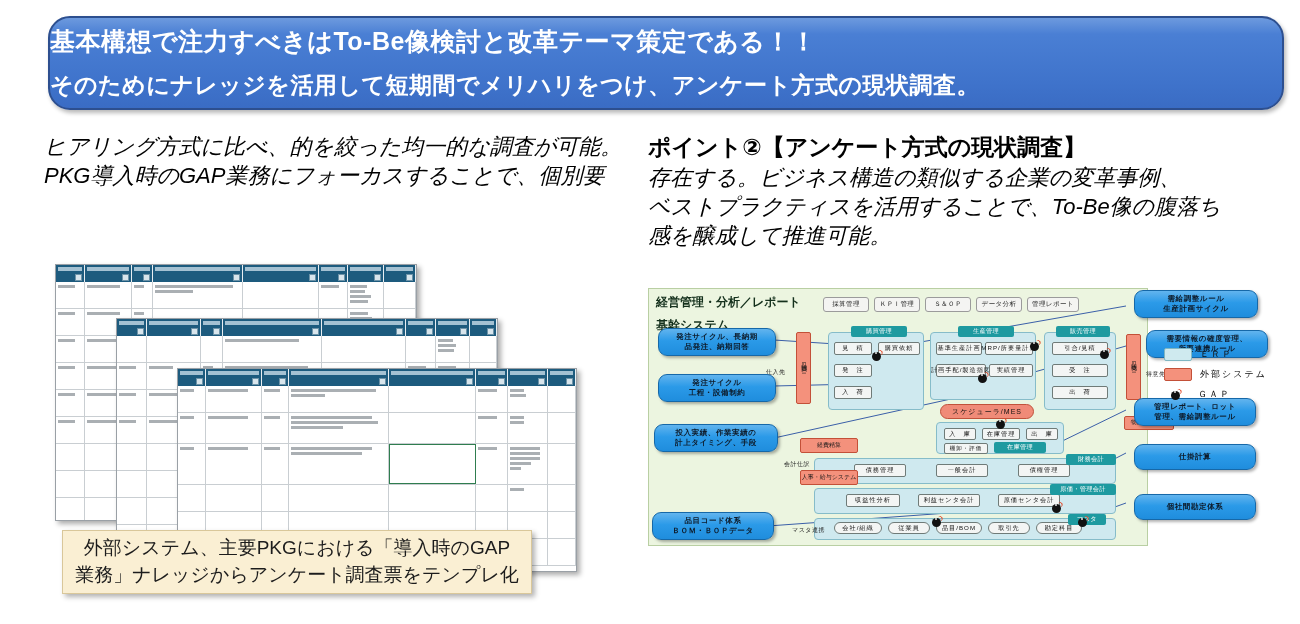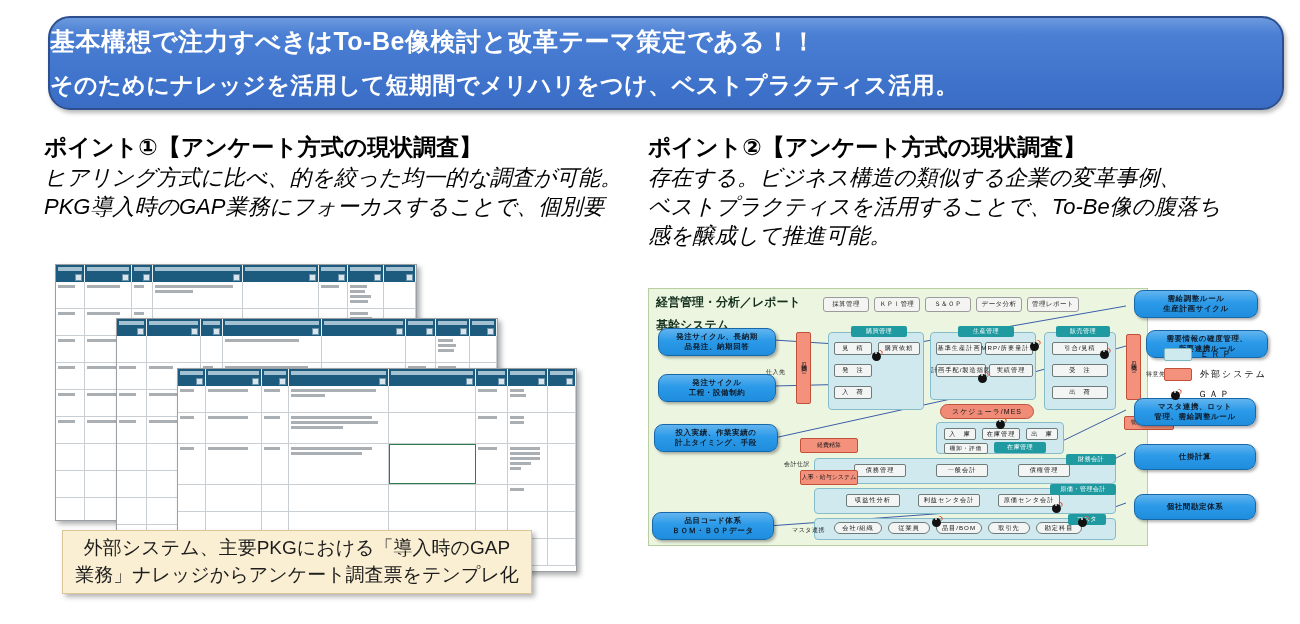--- a/index.html
+++ b/index.html
@@ -135,25 +135,24 @@
   .lg-bomb{width:26px;height:12px;position:relative;margin-right:8px;flex:none;}
   .lg-txt{letter-spacing:2px;color:#111;font-size:9px;}
 
   svg.wires{position:absolute;left:0;top:0;width:620px;height:268px;overflow:visible;pointer-events:none;}
 </style>
 </head>
 <body>
 
 <div class="banner">
   <div class="banner-line l1">基本構想で注力すべきはTo-Be像検討と改革テーマ策定である！！</div>
-  <div class="banner-line l2">そのためにナレッジを活用して短期間でメリハリをつけ、ベストプラクティス活用。</div>
+  <div class="banner-line l2">そのためにナレッジを活用して短期間でメリハリをつけ、アンケート方式の現状調査。</div>
 </div>
 
 <div class="col-left">
-  <div class="pt-title">ポイント①【アンケート方式の現状調査】</div>
   <div class="pt-body">
     <div>ヒアリング方式に比べ、的を絞った均一的な調査が可能。</div>
     <div>PKG導入時のGAP業務にフォーカスすることで、個別要</div>
   </div>
 </div>
 
 <div class="col-right">
   <div class="pt-title">ポイント②【アンケート方式の現状調査】</div>
   <div class="pt-body">
     <div>存在する。ビジネス構造の類似する企業の変革事例、</div>
@@ -802,21 +801,21 @@
 
   <div class="bluebox" style="left:486px;top:2px;width:124px;height:28px">
     <span>需給調整ルール</span>
     <span>生産計画サイクル</span>
   </div>
   <div class="bluebox" style="left:498px;top:42px;width:122px;height:28px">
     <span>需要情報の確度管理、</span>
     <span>所要連携ルール</span>
   </div>
   <div class="bluebox" style="left:486px;top:110px;width:122px;height:28px">
-    <span>マスタ連携、ロット</span>
+    <span>管理レポート、ロット</span>
     <span>管理、需給調整ルール</span>
   </div>
   <div class="bluebox" style="left:486px;top:156px;width:122px;height:26px">
     <span>仕掛計算</span>
   </div>
   <div class="bluebox" style="left:486px;top:206px;width:122px;height:26px">
     <span>個社間勘定体系</span>
   </div>
 
   <div class="legend" style="top:60px;left:516px;">

